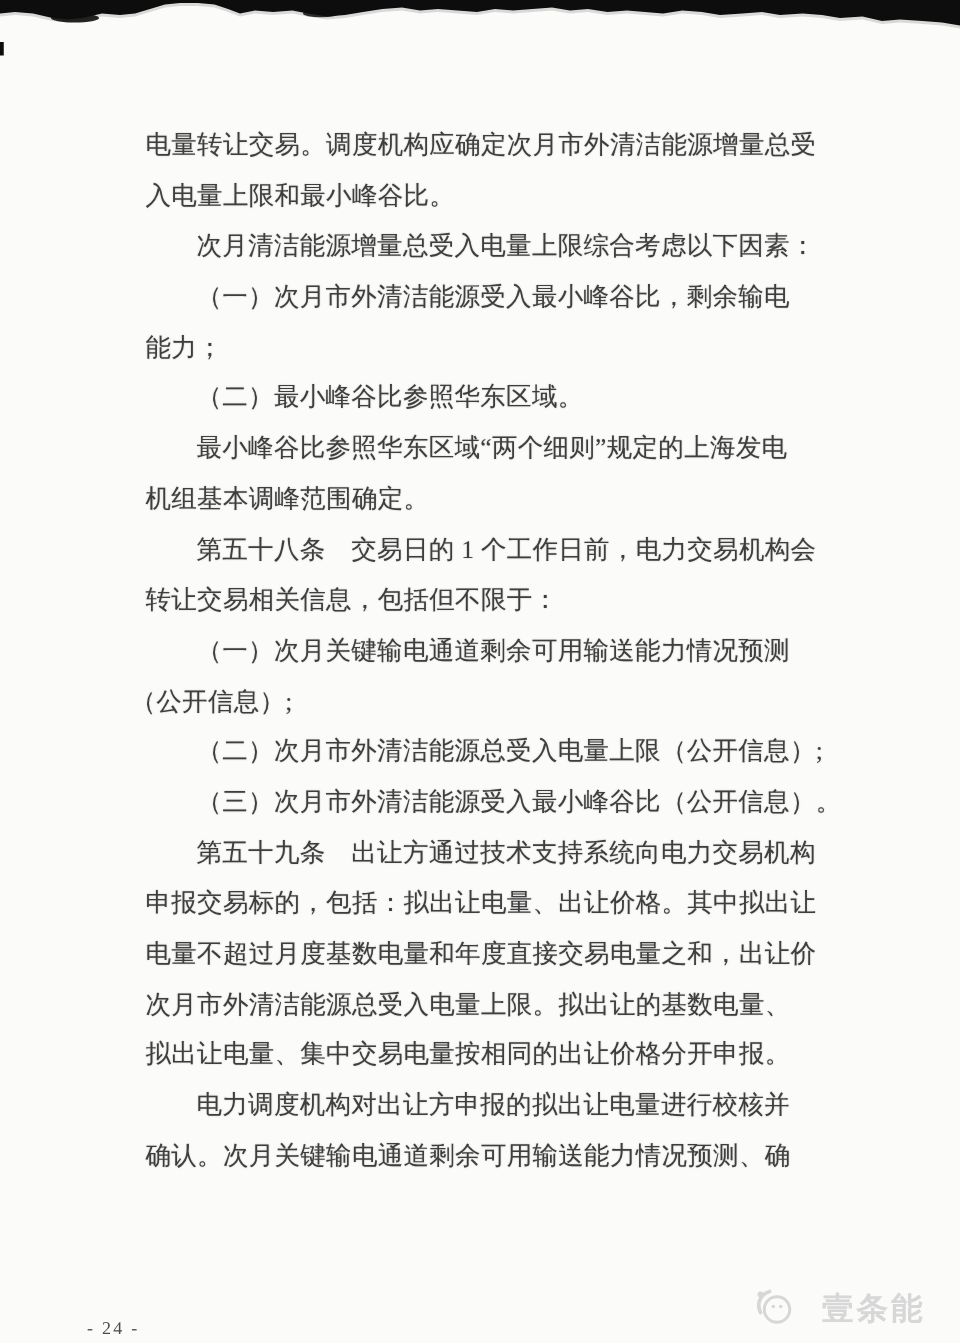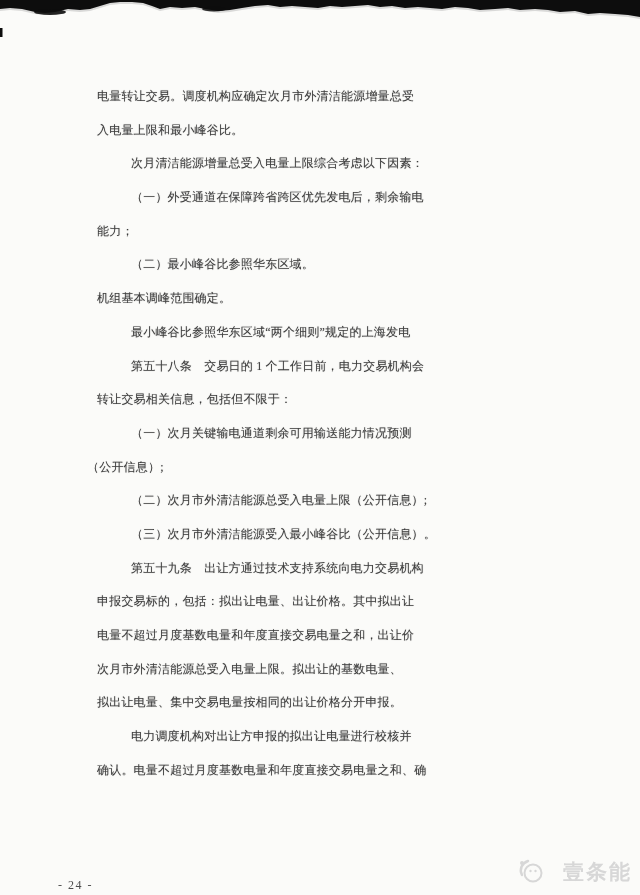--- a/index.html
+++ b/index.html
@@ -29,42 +29,42 @@
   .doc {
     position: absolute;
     left: 97px;
     top: 80px;
     width: 500px;
   }
   .doc-line {
     margin: 0;
     height: 33.7px;
     line-height: 33.7px;
-    font-size: 12px;
+    font-size: 17px;
     color: var(--ink);
     letter-spacing: 0.2px;
     white-space: nowrap;
     text-shadow: 0 0 1px rgba(62,62,62,0.38);
   }
   .doc-line.indent { padding-left: 34px; }
   .doc-line.hang { margin-left: -10px; }
   
   .page-number {
     position: absolute;
     left: 58px;
     top: 830px;
     font-size: 12px;
     letter-spacing: 1.5px;
     color: var(--page-number);
     margin-top: 48px;
   }
   
   .watermark {
     position: absolute;
-    right: 8px;
+    right: 23px;
     bottom: 7px;
     display: flex;
     align-items: center;
     gap: 15px;
     color: var(--watermark);
   }
   .wm-icon { display: block; }
   .wm-text {
     font-size: 21px;
     font-weight: 600;
@@ -83,38 +83,38 @@
     <polygon fill="var(--scan-edge)" points="0,0 640,0 640,17 628,15 615,14 600,13 588,14 575,11 560,12 548,10 535,9 520,10 508,8 495,9 480,10 468,8 455,7 442,9 430,8 418,7 405,8 392,6 380,7 368,5 355,6 342,7 330,6 318,8 305,7 292,6 280,7 268,5 255,6 242,8 230,10 218,11 205,9 195,7 182,8 170,7 160,9 152,6 143,3 132,2 120,2 110,3 100,6 90,9 80,10 68,9 55,12 45,13 35,12 22,9 10,8 0,9"></polygon>
     <rect x="0" y="28" width="2.5" height="9" fill="var(--scan-edge)"></rect>
     <ellipse cx="50" cy="12" rx="16" ry="3" fill="var(--scan-edge)" opacity="0.9"></ellipse>
     <ellipse cx="214" cy="9" rx="12" ry="2.5" fill="var(--scan-edge)" opacity="0.85"></ellipse>
   </svg>
 
   <main class="doc">
       <p class="doc-line">电量转让交易。调度机构应确定次月市外清洁能源增量总受</p>
       <p class="doc-line">入电量上限和最小峰谷比。</p>
       <p class="doc-line indent">次月清洁能源增量总受入电量上限综合考虑以下因素：</p>
-      <p class="doc-line indent">（一）外受通道在保障跨省跨区优先发电后，剩余输电</p>
+      <p class="doc-line indent">（一）次月市外清洁能源受入最小峰谷比，剩余输电</p>
       <p class="doc-line">能力；</p>
       <p class="doc-line indent">（二）最小峰谷比参照华东区域。</p>
+      <p class="doc-line indent">最小峰谷比参照华东区域“两个细则”规定的上海发电</p>
       <p class="doc-line">机组基本调峰范围确定。</p>
-      <p class="doc-line indent">最小峰谷比参照华东区域“两个细则”规定的上海发电</p>
       <p class="doc-line indent">第五十八条　交易日的 1 个工作日前，电力交易机构会</p>
       <p class="doc-line">转让交易相关信息，包括但不限于：</p>
       <p class="doc-line indent">（一）次月关键输电通道剩余可用输送能力情况预测</p>
       <p class="doc-line hang">（公开信息）;</p>
       <p class="doc-line indent">（二）次月市外清洁能源总受入电量上限（公开信息）;</p>
       <p class="doc-line indent">（三）次月市外清洁能源受入最小峰谷比（公开信息）。</p>
       <p class="doc-line indent">第五十九条　出让方通过技术支持系统向电力交易机构</p>
       <p class="doc-line">申报交易标的，包括：拟出让电量、出让价格。其中拟出让</p>
       <p class="doc-line">电量不超过月度基数电量和年度直接交易电量之和，出让价</p>
       <p class="doc-line">次月市外清洁能源总受入电量上限。拟出让的基数电量、</p>
       <p class="doc-line">拟出让电量、集中交易电量按相同的出让价格分开申报。</p>
       <p class="doc-line indent">电力调度机构对出让方申报的拟出让电量进行校核并</p>
-      <p class="doc-line">确认。电量不超过月度基数电量和年度直接交易电量之和、确</p>
+      <p class="doc-line">确认。次月关键输电通道剩余可用输送能力情况预测、确</p>
     </main>
 
   <div class="page-number">- 24 -</div>
 
   <div class="watermark">
     <svg class="wm-icon" width="32" height="32" viewBox="0 0 32 32" aria-hidden="true">
       <circle cx="17" cy="17" r="8.5" fill="none" stroke="var(--watermark)" stroke-width="2"></circle>
       <path d="M12 5 C 6 7, 3 13, 6 19" fill="none" stroke="var(--watermark)" stroke-width="2.5" stroke-linecap="round"></path>
       <circle cx="6" cy="7" r="2" fill="var(--watermark)"></circle>
       <circle cx="14.5" cy="15" r="1.2" fill="var(--watermark)"></circle>

